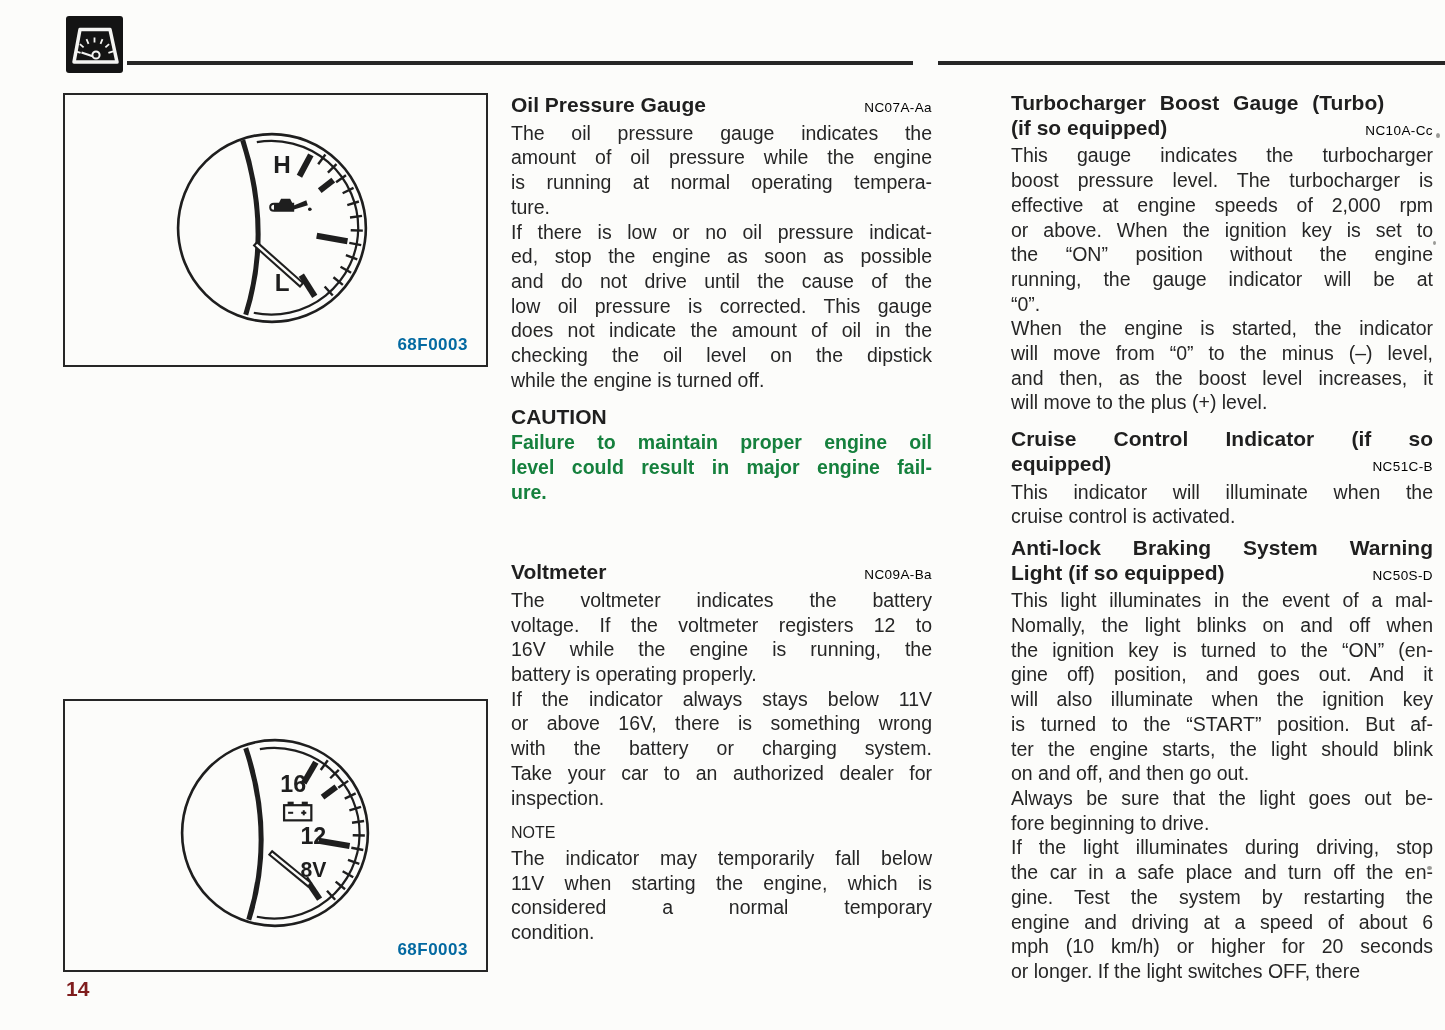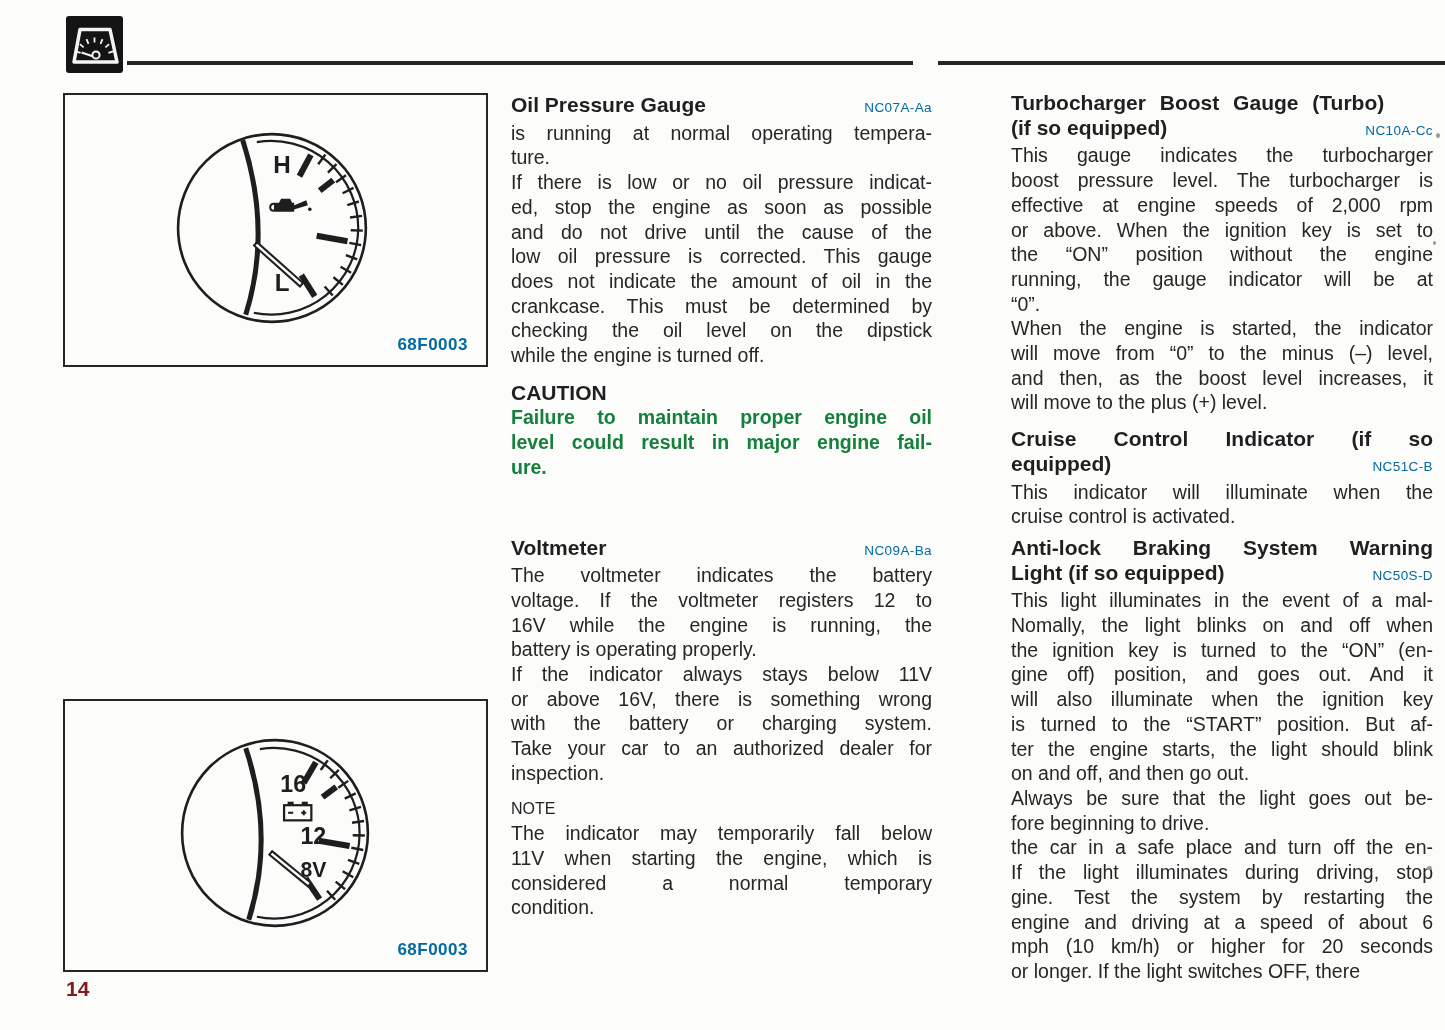--- a/index.html
+++ b/index.html
@@ -29,21 +29,21 @@
   
   .col { position:absolute; width:421px; font-size:19.5px; line-height:24.7px; color:#262626; }
   .col-mid   { left:511px; top:93px; }
   .col-right { left:1011px; top:91px; width:422px; }
   section { margin:0; }
   .hrow { display:flex; justify-content:space-between; align-items:baseline; line-height:24.7px;gap:32px; }
   h2 { font-size:21px; font-weight:bold; margin:0; line-height:24.7px; color:#1f1f1f; display:block; }
   h2.light { font-weight:normal; font-size:16px; }
   h2.spread { word-spacing:8px; }
   h2.hjust { text-align:justify; text-align-last:justify; }
-  .code { font-size:13.5px; color:#0369a1; letter-spacing:0.4px; font-weight:normal; }
+  .code { font-size:13.5px; color:#000000; letter-spacing:0.4px; font-weight:normal; }
   .para { margin:0; }
   .para .tline { text-align:justify; text-align-last:justify; }
   .para .tline.tlast { text-align-last:left; }
   .para.bold .tline { font-weight:bold; color:#15803d; }
   .sec-caution   { margin-top:13px; }
   .sec-voltmeter { margin-top:56px; }
   .sec-note      { margin-top:11px; }
   .sec-cruise    { margin-top:12px; }
   .sec-abs       { margin-top:7px; }
   
@@ -163,30 +163,31 @@
     <figcaption class="figcode">68F0003</figcaption>
   </figure>
 
   <main class="col col-mid">
     <section>
       <div class="hrow">
         <h2>Oil Pressure Gauge</h2>
         <span class="code">NC07A-Aa</span>
       </div>
       <div class="para">
+          <div class="tline">The oil pressure gauge indicates the</div>
+          <div class="tline">amount of oil pressure while the engine</div>
           <div class="tline">is running at normal operating tempera-</div>
           <div class="tline tlast">ture.</div>
         </div>
       <div class="para">
           <div class="tline">If there is low or no oil pressure indicat-</div>
           <div class="tline">ed, stop the engine as soon as possible</div>
           <div class="tline">and do not drive until the cause of the</div>
           <div class="tline">low oil pressure is corrected. This gauge</div>
           <div class="tline">does not indicate the amount of oil in the</div>
-          <div class="tline">crankcase. This must be determined by</div>
           <div class="tline">checking the oil level on the dipstick</div>
           <div class="tline tlast">while the engine is turned off.</div>
         </div>
     </section>
 
     <section class="sec-caution">
       <h2>CAUTION</h2>
       <div class="para bold">
           <div class="tline">Failure to maintain proper engine oil</div>
           <div class="tline">level could result in major engine fail-</div>
@@ -275,22 +276,22 @@
           <div class="tline">will also illuminate when the ignition key</div>
           <div class="tline">is turned to the “START” position. But af-</div>
           <div class="tline">ter the engine starts, the light should blink</div>
           <div class="tline tlast">on and off, and then go out.</div>
         </div>
       <div class="para">
           <div class="tline">Always be sure that the light goes out be-</div>
           <div class="tline tlast">fore beginning to drive.</div>
         </div>
       <div class="para">
+          <div class="tline">If the light illuminates during driving, stop</div>
           <div class="tline">the car in a safe place and turn off the en-</div>
-          <div class="tline">If the light illuminates during driving, stop</div>
           <div class="tline">gine.  Test the system by restarting the</div>
           <div class="tline">engine and driving at a speed of about 6</div>
           <div class="tline">mph (10 km/h) or higher for 20 seconds</div>
           <div class="tline tlast">or longer.  If the light switches OFF, there</div>
         </div>
     </section>
   </main>
 
   <div class="page-num">14</div>
 

